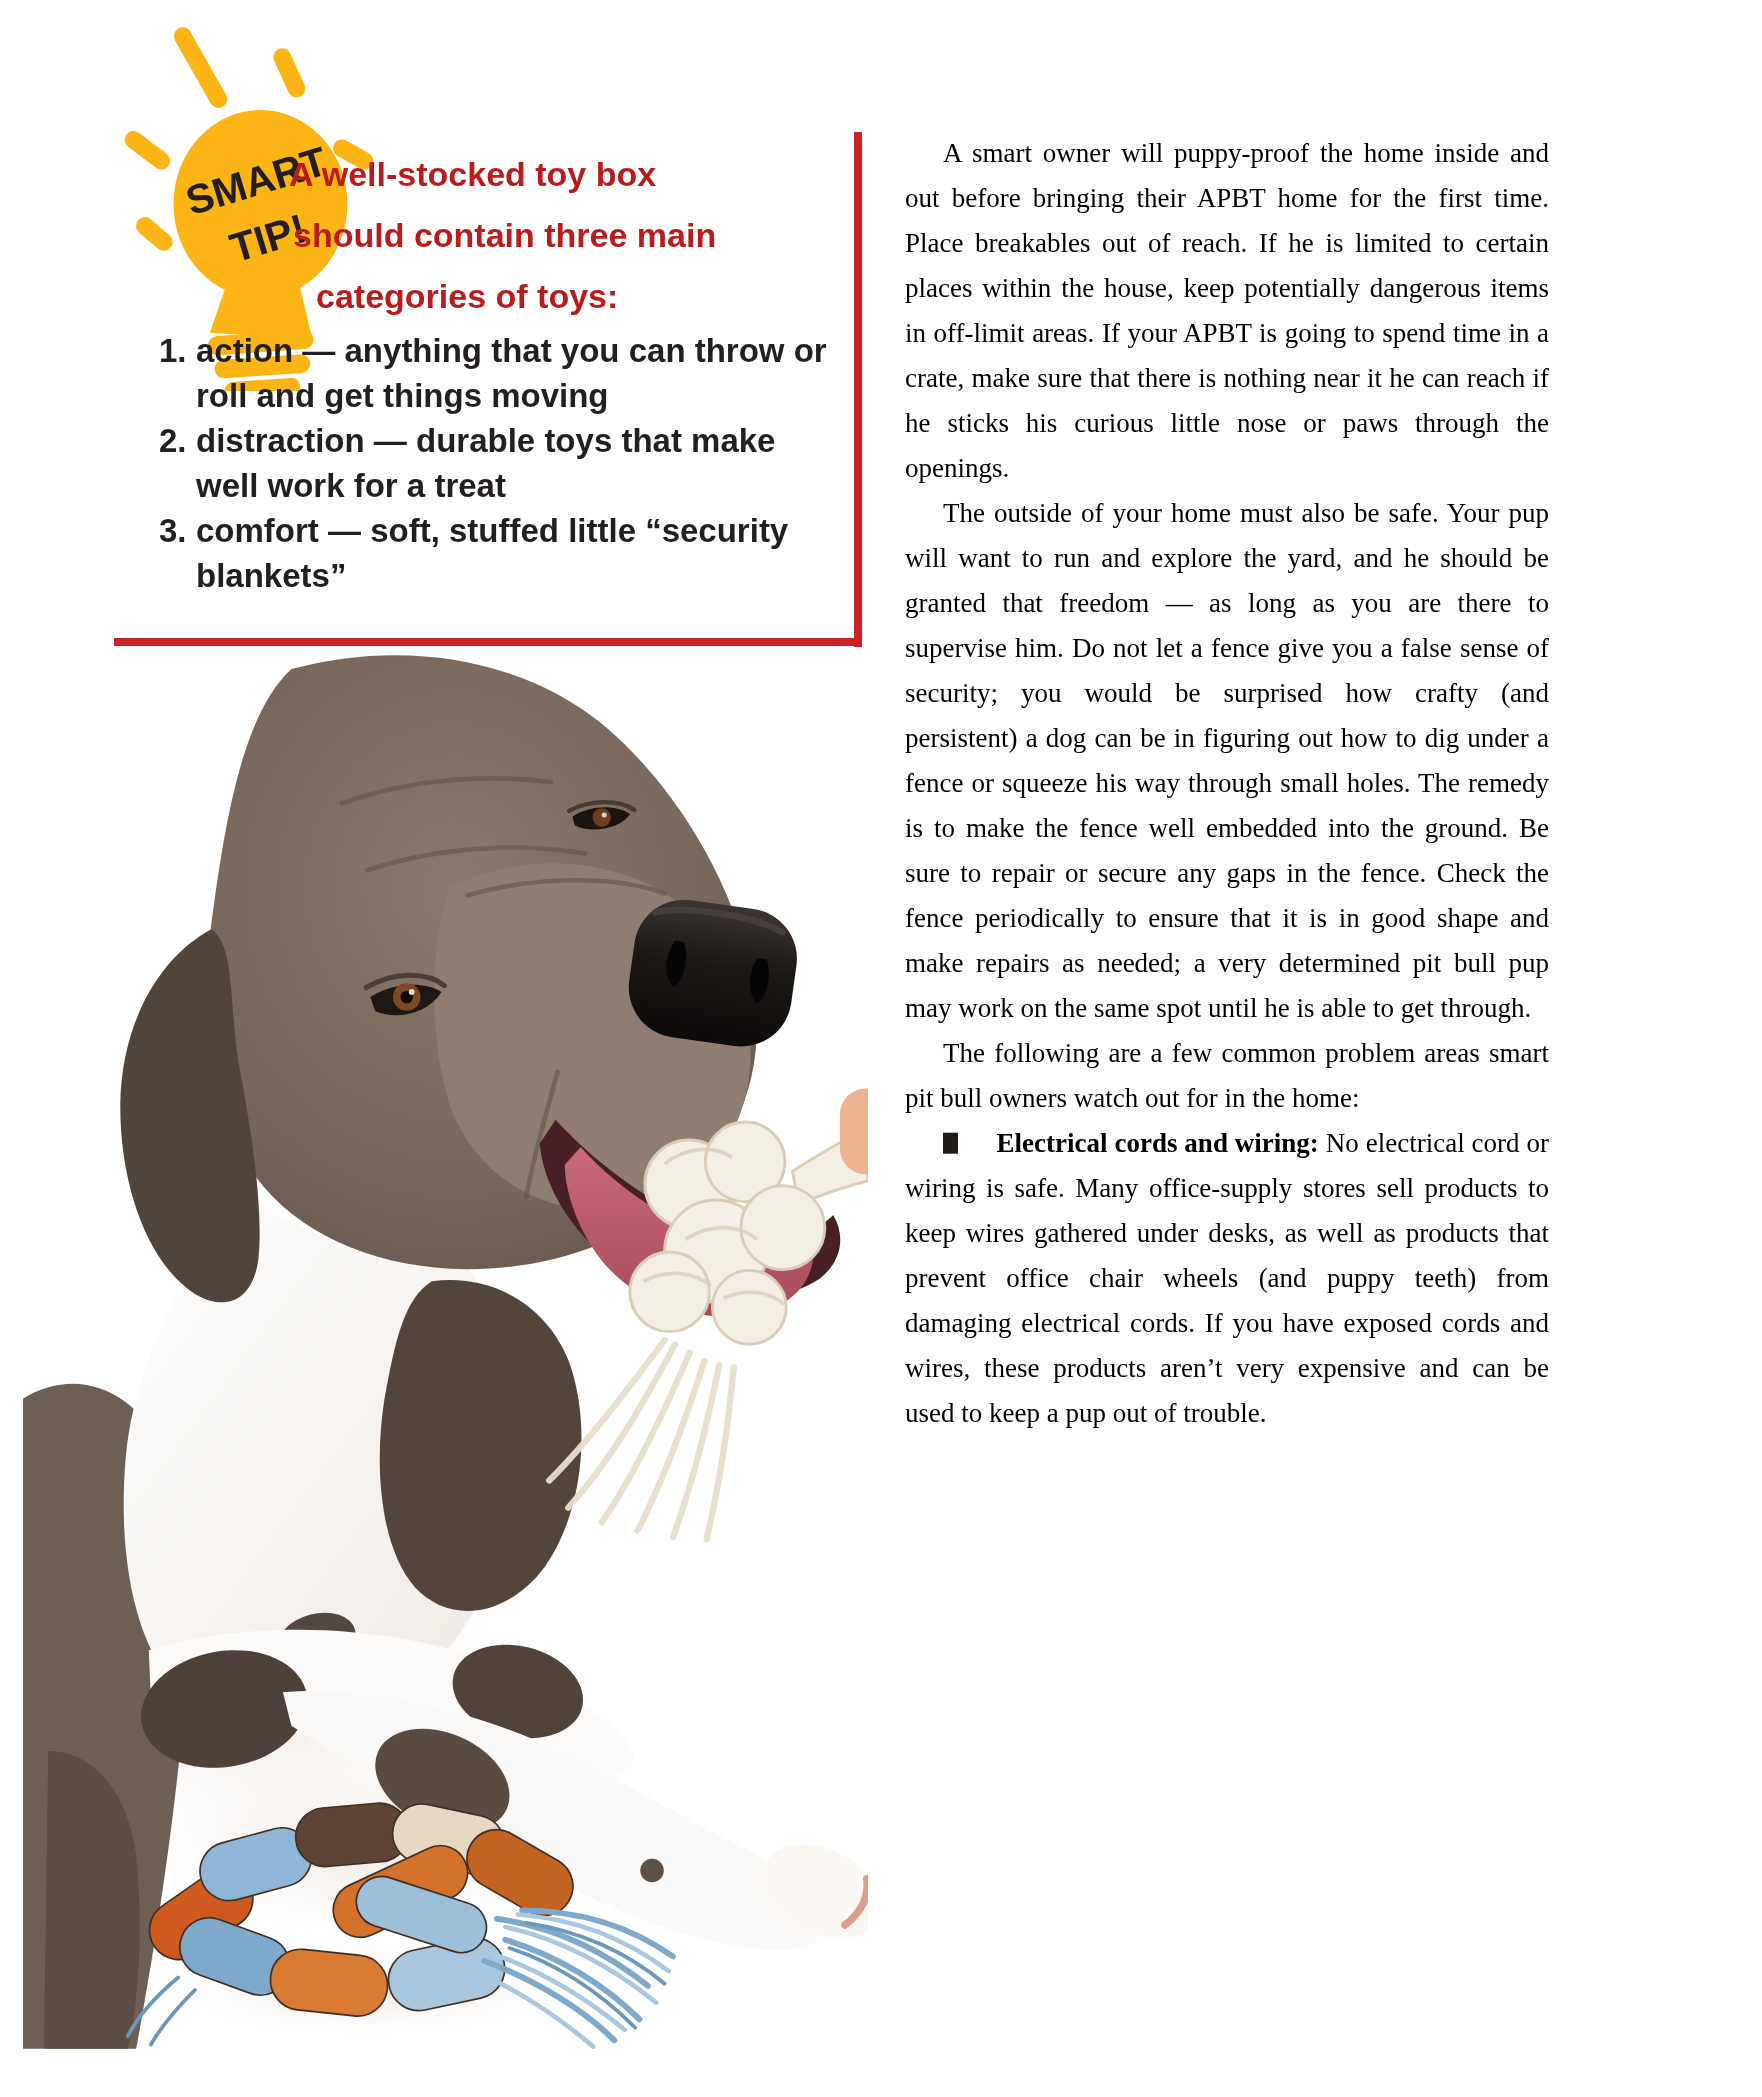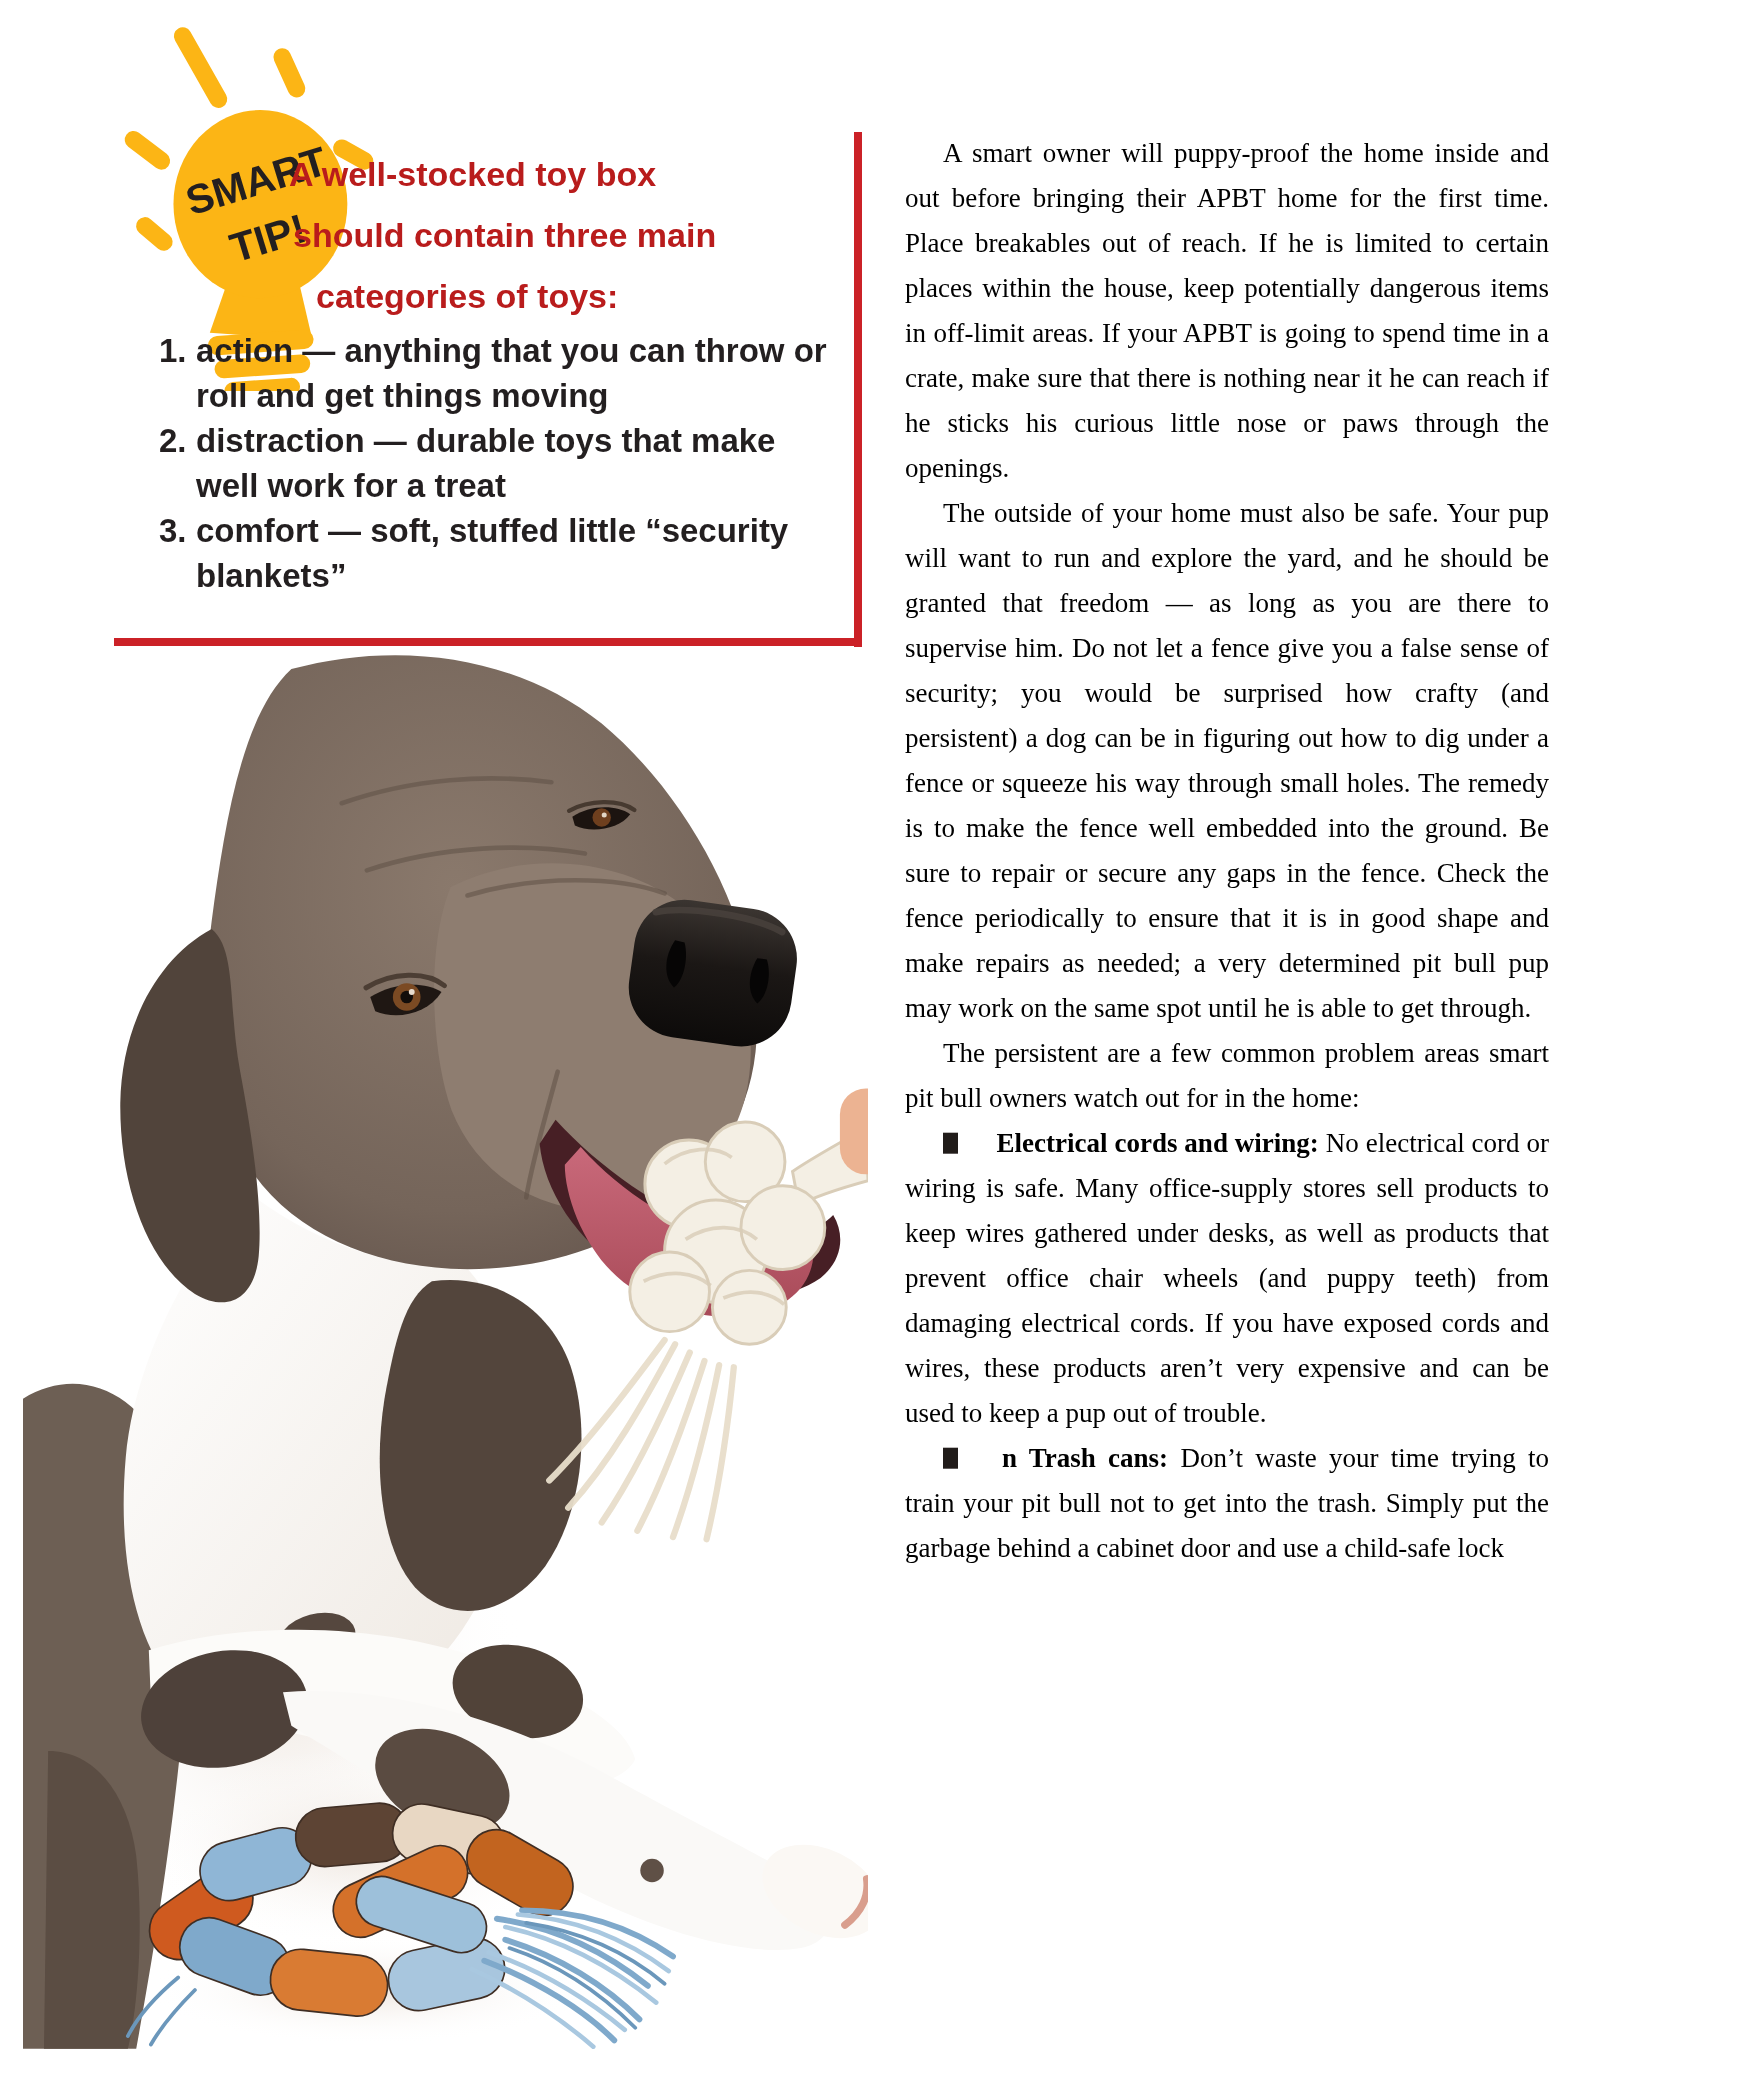--- a/index.html
+++ b/index.html
@@ -232,27 +232,22 @@
             <path d="M -440 210 C -490 260 -525 305 -545 340"></path>
           </g>
         </g>
       </g>
     </svg>
   </figure>
 
   <section class="article">
     <p>A smart owner will puppy-proof the home inside and out before bringing their APBT home for the first time. Place breakables out of reach. If he is limited to certain places within the house, keep potentially dangerous items in off-limit areas. If your APBT is going to spend time in a crate, make sure that there is nothing near it he can reach if he sticks his curious little nose or paws through the openings.</p>
     <p>The outside of your home must also be safe. Your pup will want to run and explore the yard, and he should be granted that freedom — as long as you are there to supervise him. Do not let a fence give you a false sense of security; you would be surprised how crafty (and persistent) a dog can be in figuring out how to dig under a fence or squeeze his way through small holes. The remedy is to make the fence well embedded into the ground. Be sure to repair or secure any gaps in the fence. Check the fence periodically to ensure that it is in good shape and make repairs as needed; a very determined pit bull pup may work on the same spot until he is able to get through.</p>
-    <p>The persistent are a few common problem areas smart pit bull owners watch out for in the home:</p>
+    <p>The following are a few common problem areas smart pit bull owners watch out for in the home:</p>
     <p>
       <span class="sq"></span>
       <span class="bullet-label">Electrical cords and wiring:</span>
       <span>No electrical cord or wiring is safe. Many office-supply stores sell products to keep wires gathered under desks, as well as products that prevent office chair wheels (and puppy teeth) from damaging electrical cords. If you have exposed cords and wires, these products aren’t very expensive and can be used to keep a pup out of trouble.</span>
     </p>
-    <p>
-      <span class="sq"></span>
-      <span class="bullet-label">n Trash cans:</span>
-      <span>Don’t waste your time trying to train your pit bull not to get into the trash. Simply put the garbage behind a cabinet door and use a child-safe lock</span>
-    </p>
   </section>
 
 </div>
 
 
 </body></html>

